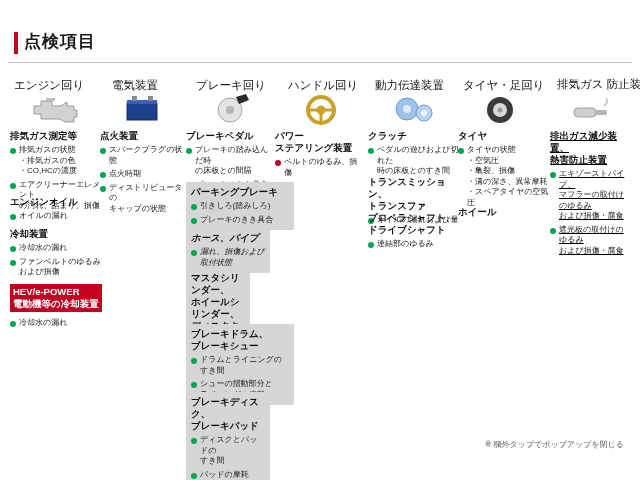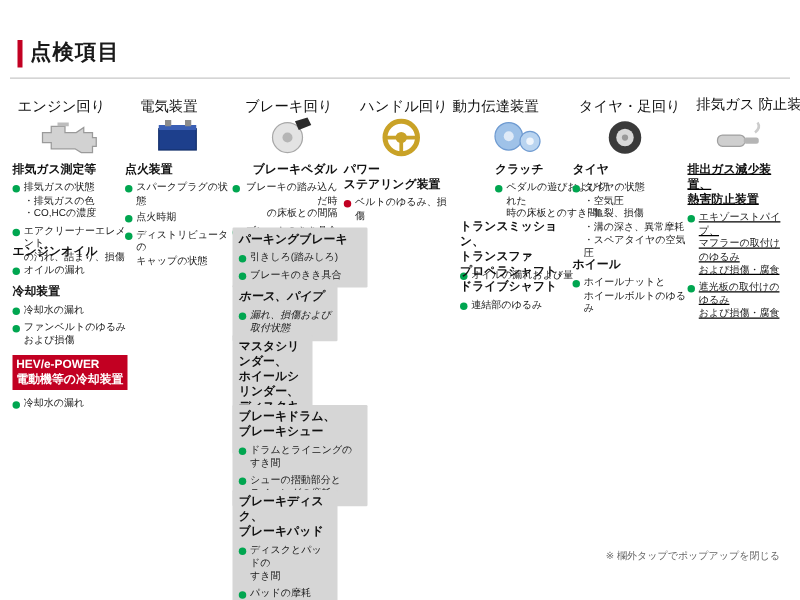--- a/index.html
+++ b/index.html
@@ -64,21 +64,21 @@
   <div class="title-wrap">
     <div class="title-bar"></div>
     <div class="title-text">点検項目</div>
   </div>
   <div class="divider"></div>
 
   <div class="col-head" style="left:14px;">エンジン回り</div>
   <div class="col-head" style="left:112px;">電気装置</div>
   <div class="col-head" style="left:196px;">ブレーキ回り</div>
   <div class="col-head" style="left:288px;">ハンドル回り</div>
-  <div class="col-head" style="left:362px;text-align:center;">動力伝達装置</div>
+  <div class="col-head" style="left:375px;text-align:center;">動力伝達装置</div>
   <div class="col-head" style="left:463px;">タイヤ・足回り</div>
   <div class="col-head two-line" style="left:557px;">排気ガス
 防止装置</div>
 
   <div class="icon" style="left:28px;">
     <svg width="52" height="34" viewBox="0 0 52 34">
       <path d="M6 14 h7 v-5 h11 v5 h9 l6 -4 v4 h7 v4 h3 v7 h-3 v5 h-9 l-5 -3 h-19 v-5 h-7z" fill="#d2d2d2" stroke="#9a9a9a" stroke-width="1"></path>
       <rect x="18" y="6" width="9" height="3" fill="#bdbdbd"></rect>
     </svg>
   </div>
@@ -152,21 +152,21 @@
   </div>
 
   <div class="sec" style="left:100px;top:130px;width:84px;">
     <div class="sec-title">点火装置</div>
     <div class="item">スパークプラグの状態</div>
     <div class="item">点火時期</div>
     <div class="item">ディストリビュータの
 キャップの状態</div>
   </div>
 
-  <div class="sec" style="left:186px;top:130px;width:84px;text-align:right;">
+  <div class="sec" style="left:186px;top:130px;width:84px;">
     <div class="sec-title">ブレーキペダル</div>
     <div class="item">ブレーキの踏み込んだ時
 の床板との間隔</div>
     <div class="item">ブレーキのきき具合</div>
   </div>
   <div class="sec" style="left:186px;top:182px;width:108px;">
     <div class="gbox">
       <div class="hd">パーキングブレーキ</div>
       <div class="item">引きしろ(踏みしろ)</div>
       <div class="item">ブレーキのきき具合</div>
@@ -206,21 +206,21 @@
       <div class="item">パッドの摩耗</div>
     </div>
   </div>
 
   <div class="sec" style="left:275px;top:130px;width:86px;">
     <div class="sec-title">パワー
 ステアリング装置</div>
     <div class="item red">ベルトのゆるみ、損傷</div>
   </div>
 
-  <div class="sec" style="left:368px;top:130px;width:92px;margin-left:28px;">
+  <div class="sec" style="left:368px;top:130px;width:92px;">
     <div class="sec-title">クラッチ</div>
     <div class="item">ペダルの遊びおよび切れた
 時の床板とのすき間</div>
   </div>
   <div class="sec" style="left:368px;top:176px;width:92px;">
     <div class="sec-title">トランスミッション、
 トランスファ</div>
     <div class="item">オイルの漏れおよび量</div>
   </div>
   <div class="sec" style="left:368px;top:212px;width:92px;">
@@ -232,22 +232,20 @@
   <div class="sec" style="left:458px;top:130px;width:92px;">
     <div class="sec-title">タイヤ</div>
     <div class="item">タイヤの状態
 ・空気圧
 ・亀裂、損傷
 ・溝の深さ、異常摩耗
 ・スペアタイヤの空気圧</div>
   </div>
   <div class="sec" style="left:458px;top:206px;width:92px;">
     <div class="sec-title">ホイール</div>
-    <div class="item">ホイールナットと
-ホイールボルトのゆるみ</div>
   </div>
 
   <div class="sec" style="left:550px;top:130px;width:80px;text-decoration:underline;">
     <div class="sec-title">排出ガス減少装置、
 熱害防止装置</div>
     <div class="item">エキゾーストパイプ、
 マフラーの取付けのゆるみ
 および損傷・腐食</div>
     <div class="item">遮光板の取付けのゆるみ
 および損傷・腐食</div>

